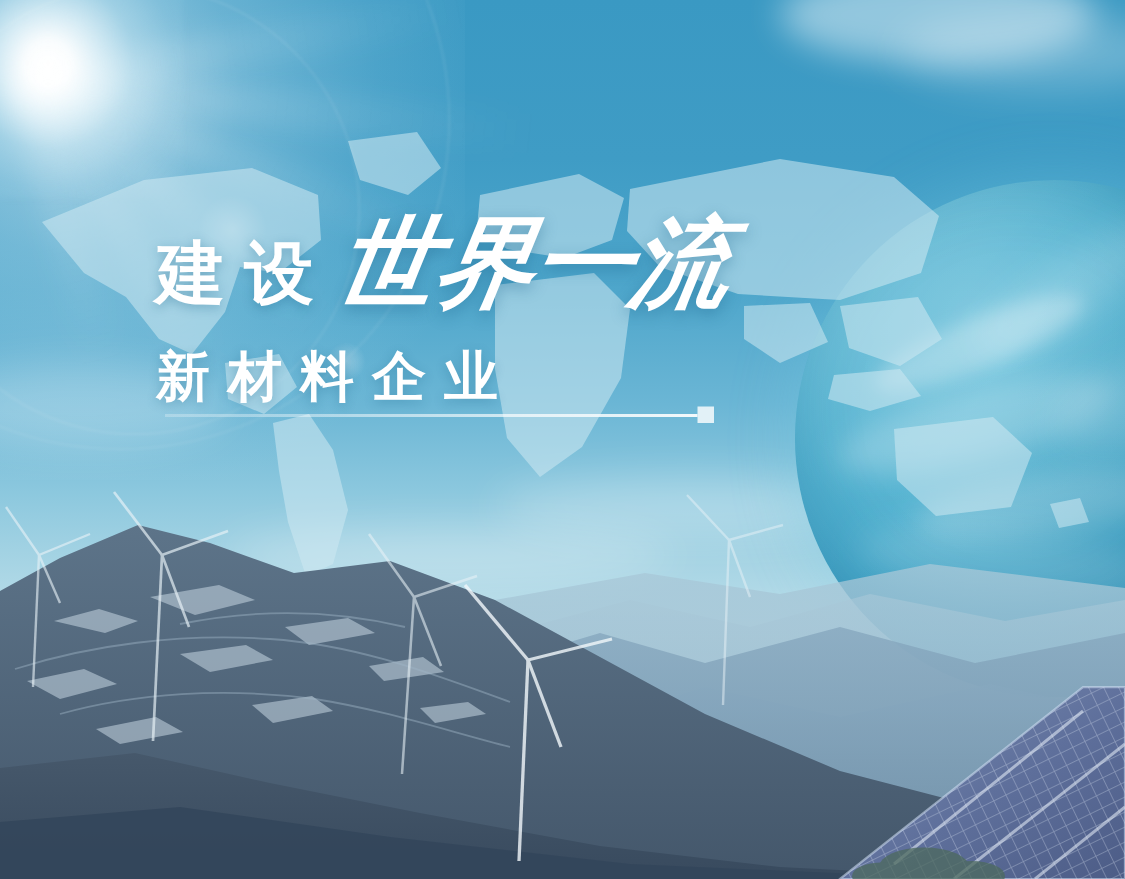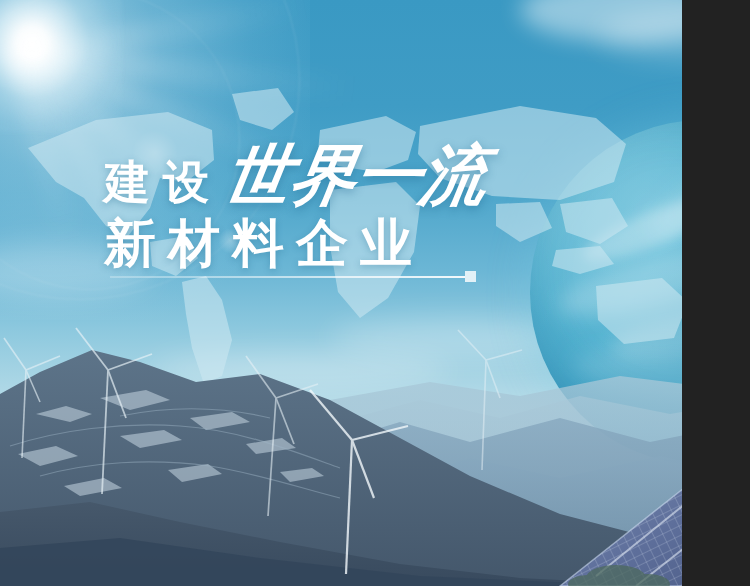--- a/index.html
+++ b/index.html
@@ -1,19 +1,19 @@
 <!DOCTYPE html>
 <html><head>
 <meta charset="utf-8">
 <style>
   html,body{margin:0;padding:0;background:#222;}
   *{box-sizing:border-box;}
   .banner{
     position:relative;
-    width:682px;height:586px;
+    width:750px;height:586px;
     overflow:hidden;
     font-family:"Liberation Sans","DejaVu Sans",sans-serif;
     background:#3c9ac4;
   }
 
   
   .sky{
     position:absolute;inset:0;
     background:linear-gradient(to bottom,
       #3a99c3 0%,
@@ -120,22 +120,22 @@
   }
   .kanji-b{
     font-size:66px;font-weight:bold;color:#ffffff;
     font-style:italic;
     letter-spacing:-1px;line-height:1;
     transform:skewX(-9deg);
     text-shadow:0 3px 10px rgba(24,96,134,.40);
     margin-left:4px;
   }
   .line2{
-    margin-top:8px;
-    font-size:52px;font-weight:bold;color:#ffffff;
+    margin-top:24px;
+    font-size:36px;font-weight:bold;color:#ffffff;
     letter-spacing:12px;line-height:1.05;white-space:nowrap;
     text-shadow:0 2px 7px rgba(24,96,134,.32);
   }
   .divider{
     position:absolute;left:110px;top:276px;width:355px;height:2px;
     background:linear-gradient(to right, rgba(255,255,255,.25), rgba(255,255,255,.92));
   }
   .divider-cap{
     position:absolute;left:465px;top:271px;width:11px;height:11px;
     background:rgba(255,255,255,.80);

